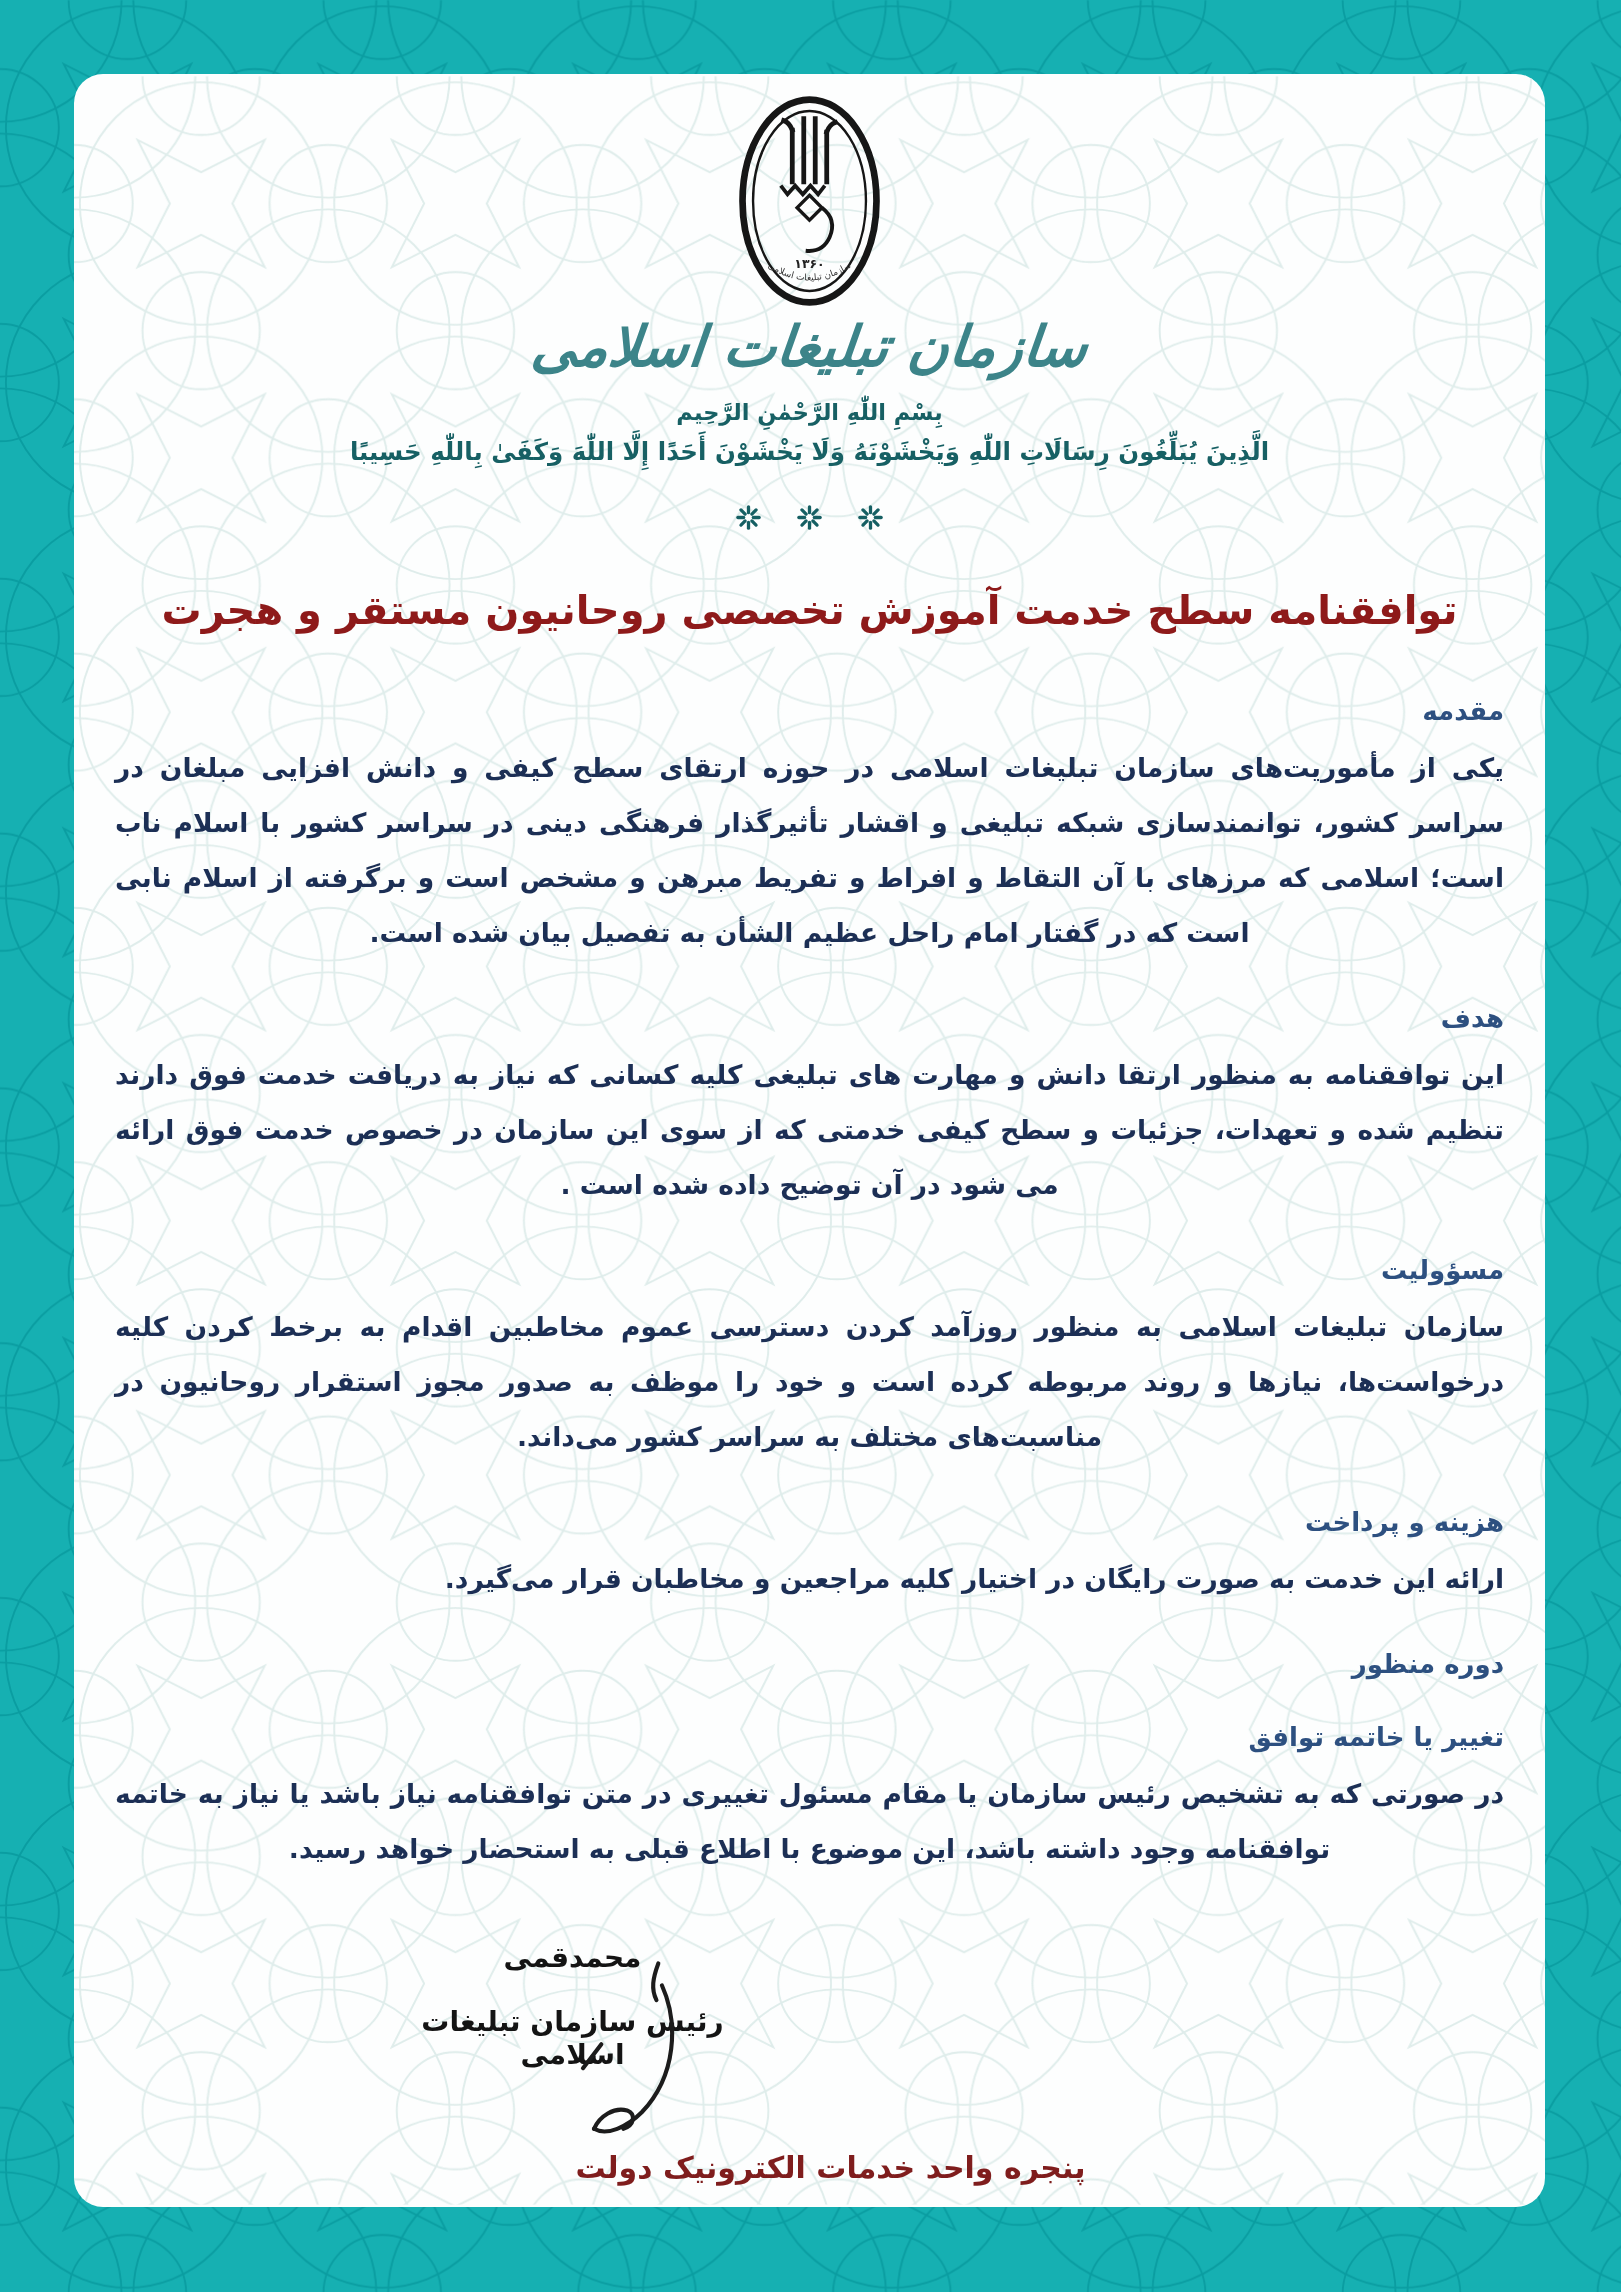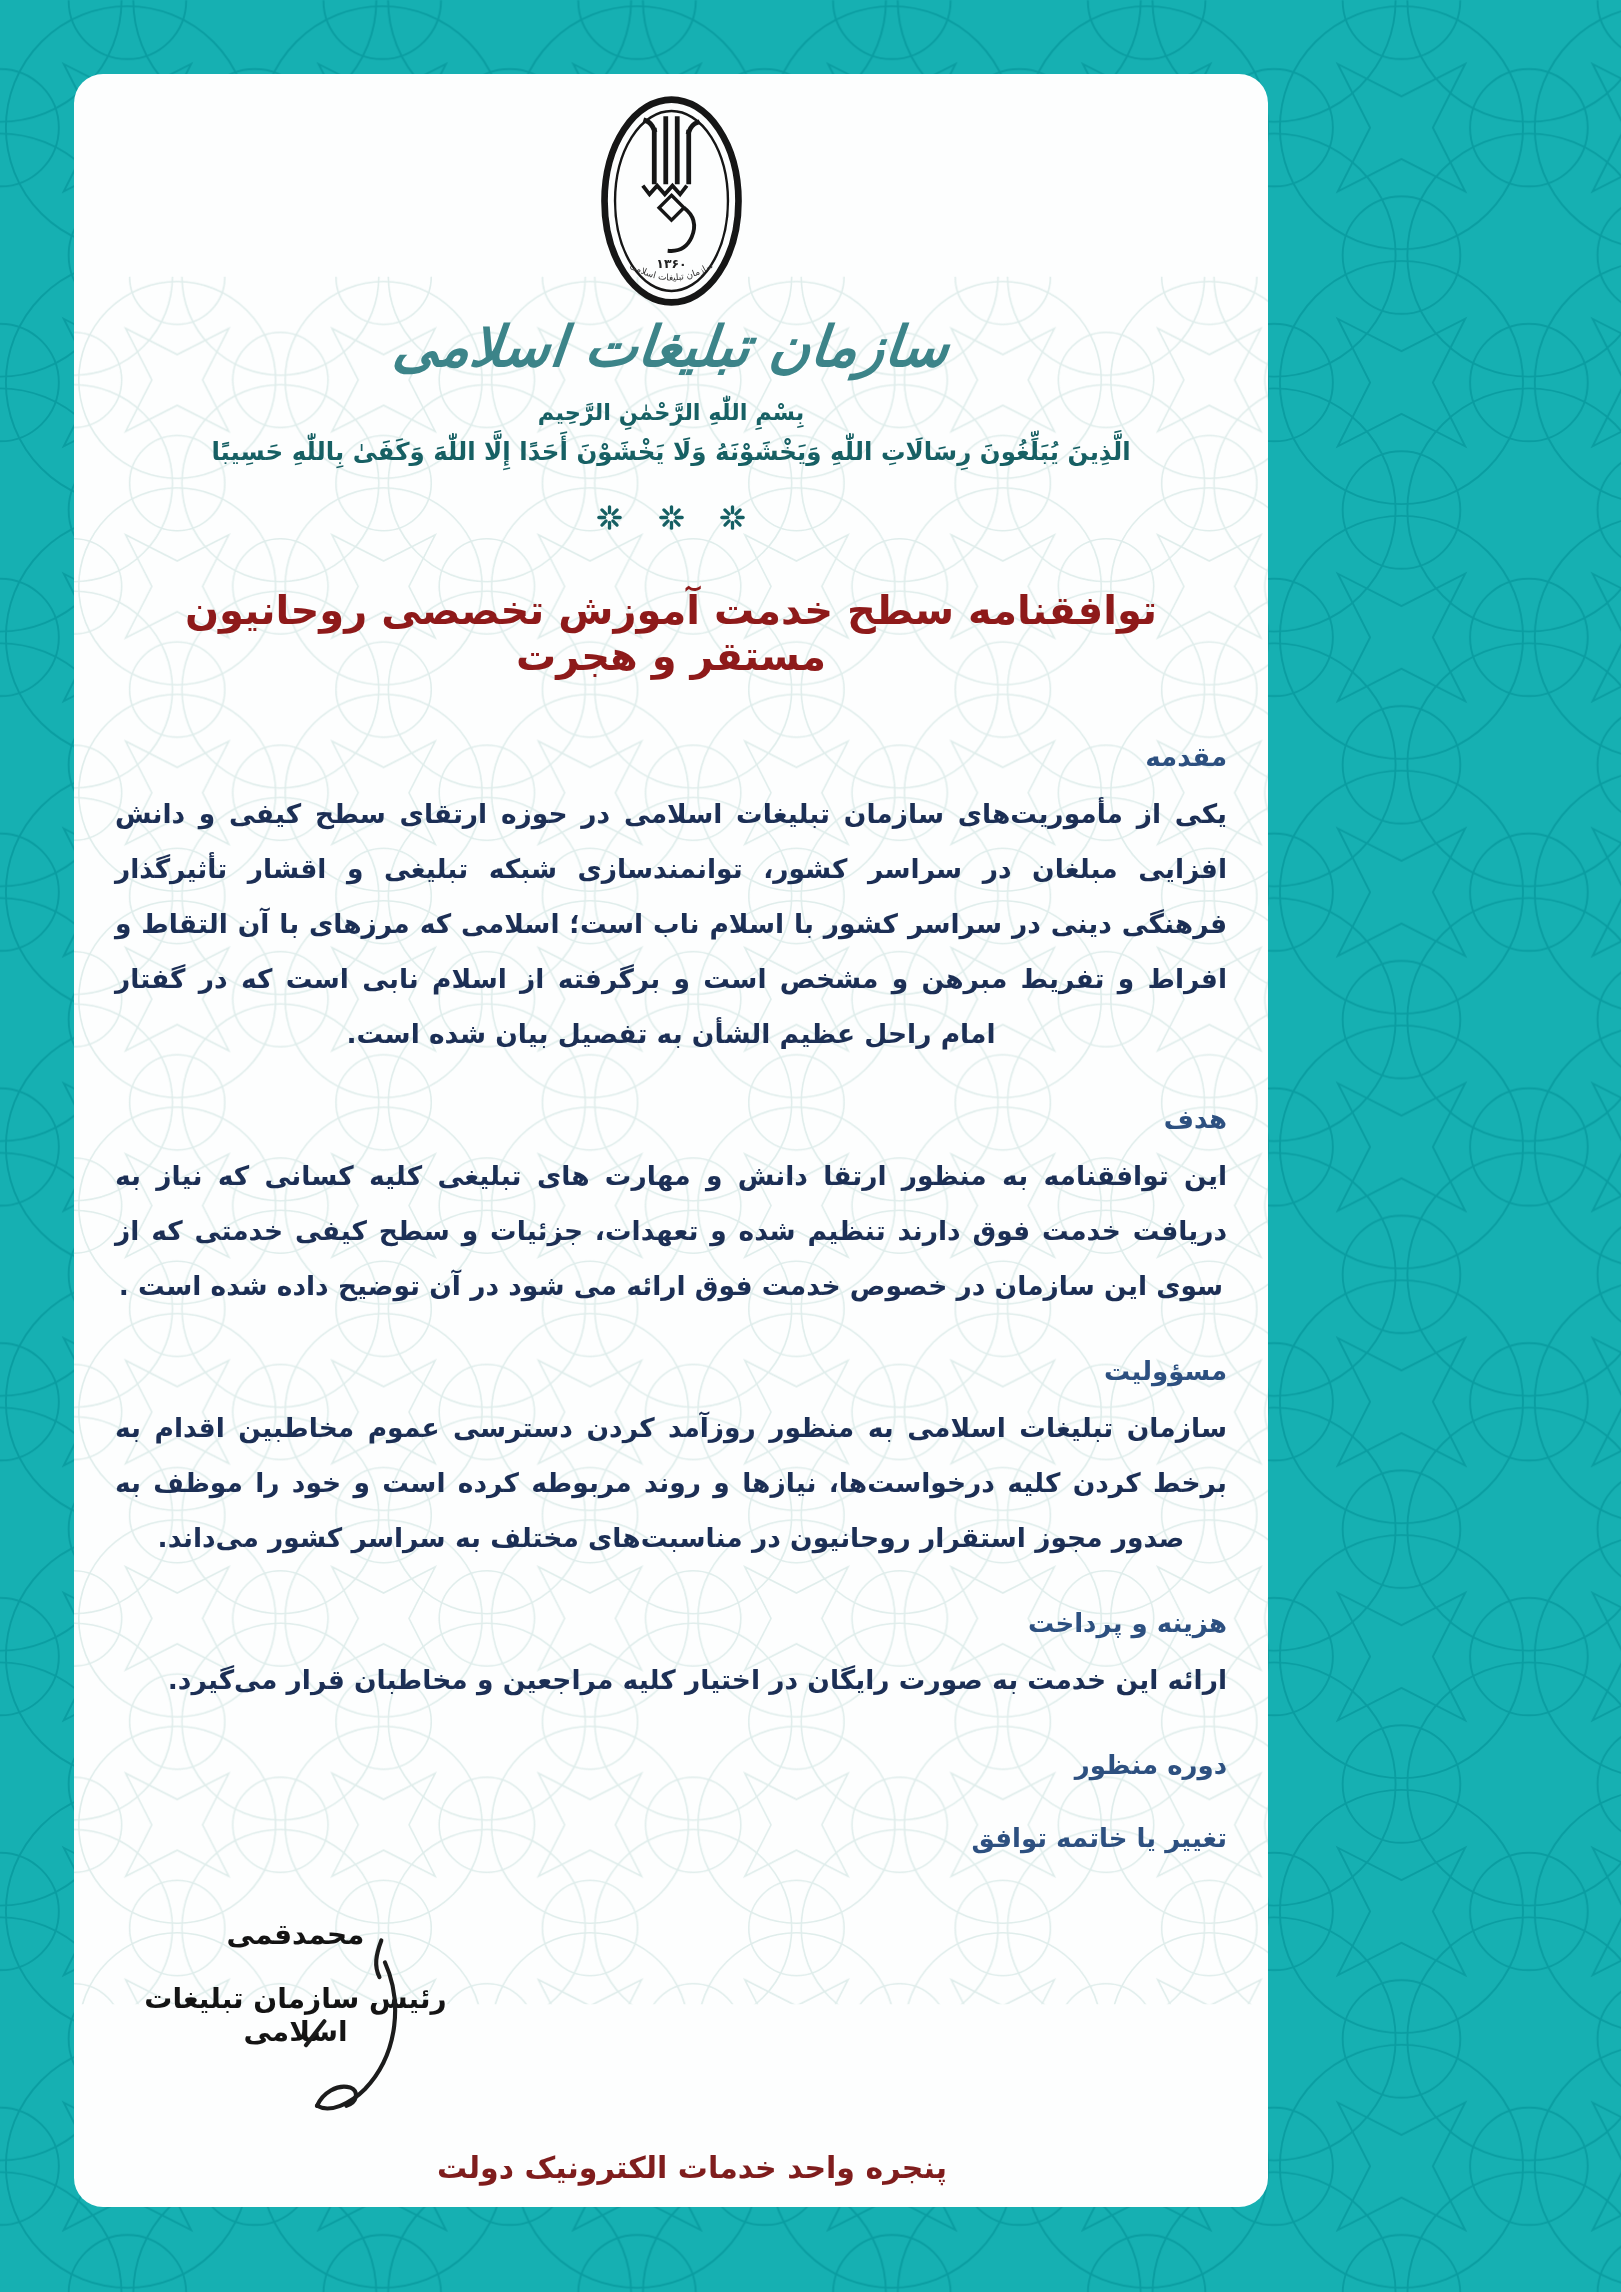--- a/index.html
+++ b/index.html
@@ -6,21 +6,21 @@
   .page{
     position:relative;
     width:1621px;height:2293px;
     background:#16b0b2;
     overflow:hidden;
     font-family:"DejaVu Sans", sans-serif;
   }
   .pattern-layer{position:absolute;inset:0;width:100%;height:100%;display:block;}
   .panel{
     position:absolute;left:74px;top:74px;
-    width:1194px;height:2133px;
+    width:1471px;height:2133px;
     background:#fdfefe;
     border-radius:29px;
     overflow:hidden;
   }
   .panel .pattern-layer{opacity:.9;}
   .content{
     position:absolute;inset:0;
     padding:9.8px 41px 0 41px;
     direction:rtl;
     text-align:center;
@@ -199,20 +199,21 @@
           <div class="section-heading">هزینه و پرداخت</div>
           <div class="section-body">ارائه این خدمت به صورت رایگان در اختیار کلیه مراجعین و مخاطبان قرار می‌گیرد.</div>
         </div>
 
         <div class="section single">
           <div class="section-heading">دوره منظور</div>
         </div>
 
         <div class="section">
           <div class="section-heading">تغییر یا خاتمه توافق</div>
+          <div class="section-body">در صورتی که به تشخیص رئیس سازمان یا مقام مسئول تغییری در متن توافقنامه نیاز باشد یا نیاز به خاتمه توافقنامه وجود داشته باشد، این موضوع با اطلاع قبلی به استحضار خواهد رسید.</div>
         </div>
 
       </div>
 
       <div class="signature">
         <div class="sig-name">محمدقمی</div>
         <div class="sig-title">رئیس سازمان تبلیغات اسلامی</div>
         <svg class="sig-scrawl" viewBox="0 0 160 220">
           <g fill="none" stroke="#1c1c1c" stroke-width="4.5" stroke-linecap="round">
             <path d="M118,6 C112,22 110,34 116,46"></path>

